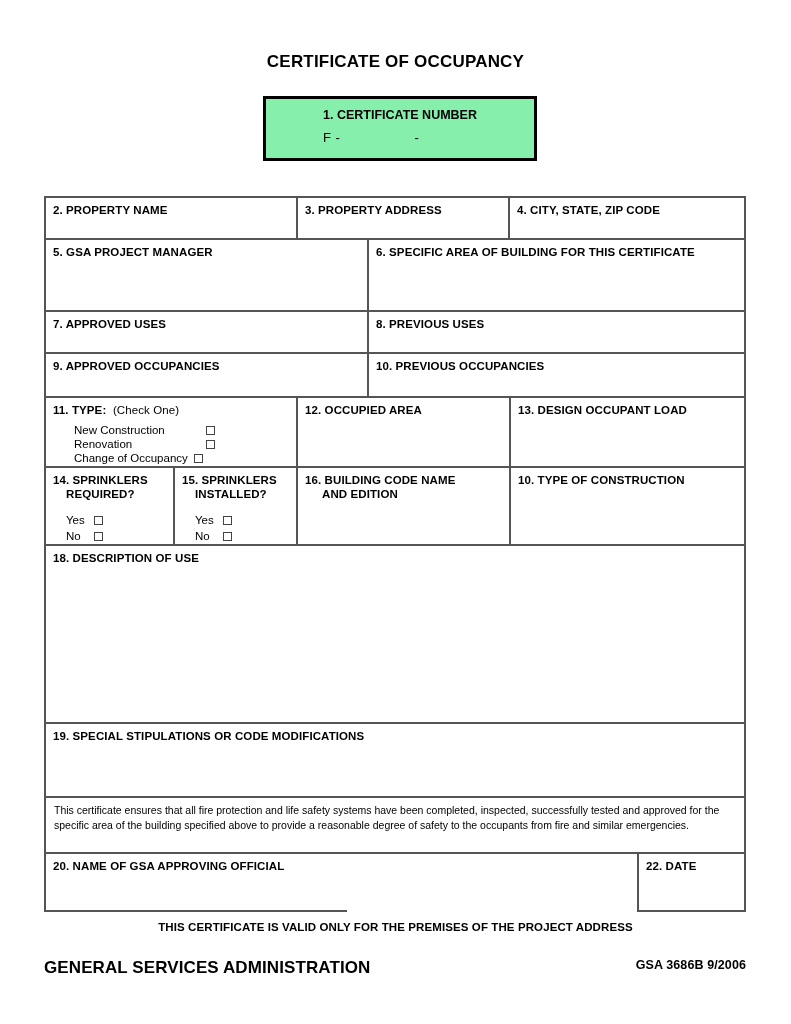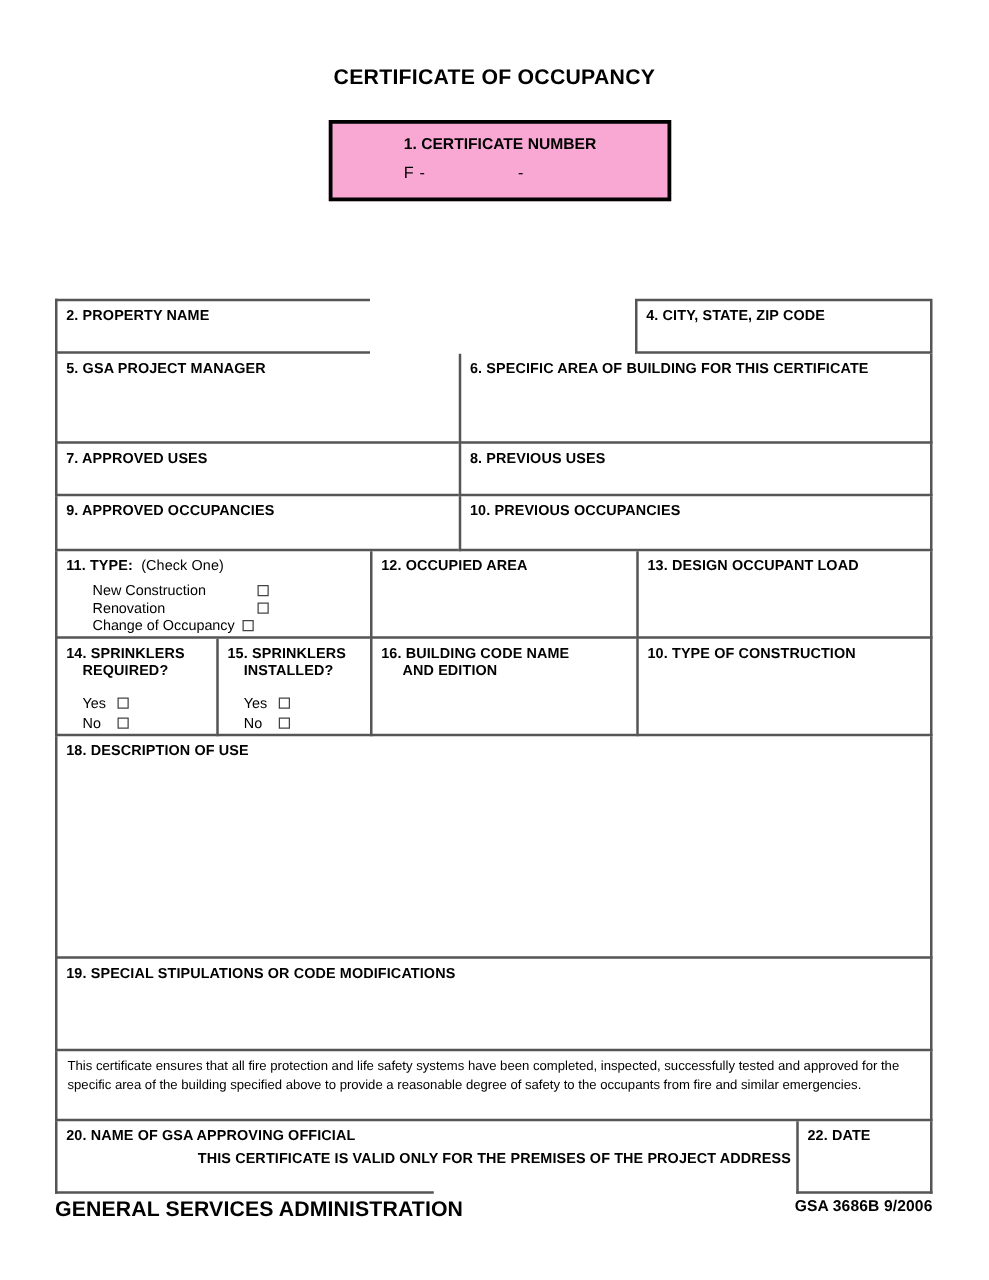--- a/index.html
+++ b/index.html
@@ -38,21 +38,21 @@
 
   
   .certnum-box {
     position: absolute;
     left: 263px;
     top: 96px;
     width: 274px;
     height: 65px;
     border: 3px solid #000;
     box-sizing: border-box;
-    background: #f9a8d4;
+    background: #86efac;
   }
   .certnum-title {
     position: absolute;
     left: 0; top: 9px;
     width: 100%;
     text-align: center;
     font-size: 12.5px;
     font-weight: bold;
   }
   .certnum-value {
@@ -75,21 +75,21 @@
   }
   .cell {
     position: absolute;
     box-sizing: border-box;
     background: transparent;
     overflow: hidden;
   }
   .bt { border-top: 2px solid #555; }
   .bl { border-left: 2px solid #555; }
   .br { border-right: 2px solid #555; }
-  .bb { border-bottom: 2px solid #555; margin-top: 43px; }
+  .bb { border-bottom: 2px solid #555; }
 
   .lbl {
     position: absolute;
     left: 7px;
     top: 5px;
     font-size: 11.5px;
     font-weight: bold;
     line-height: 14px;
     letter-spacing: 0.1px;
     white-space: pre-line;
@@ -183,20 +183,23 @@
   <div class="certnum-box">
     <div class="certnum-title">1.  CERTIFICATE NUMBER</div>
     <div class="certnum-value">F -                  -</div>
   </div>
 
   <div class="grid">
 
     <div class="cell bt bl bb" style="left:0px; top:0px; width:252px; height:44px;">
       <div class="lbl">2. PROPERTY NAME</div>
     </div>
+    <div class="cell bt bl bb" style="left:252px; top:0px; width:212px; height:44px;">
+      <div class="lbl">3. PROPERTY ADDRESS</div>
+    </div>
     <div class="cell bt bl br bb" style="left:464px; top:0px; width:238px; height:44px;">
       <div class="lbl">4. CITY, STATE, ZIP CODE</div>
     </div>
 
     <div class="cell bl bb" style="left:0px; top:44px; width:323px; height:72px;">
       <div class="lbl">5. GSA PROJECT MANAGER</div>
     </div>
     <div class="cell bl br bb" style="left:323px; top:44px; width:379px; height:72px;">
       <div class="lbl">6. SPECIFIC AREA OF BUILDING FOR THIS CERTIFICATE</div>
     </div>

